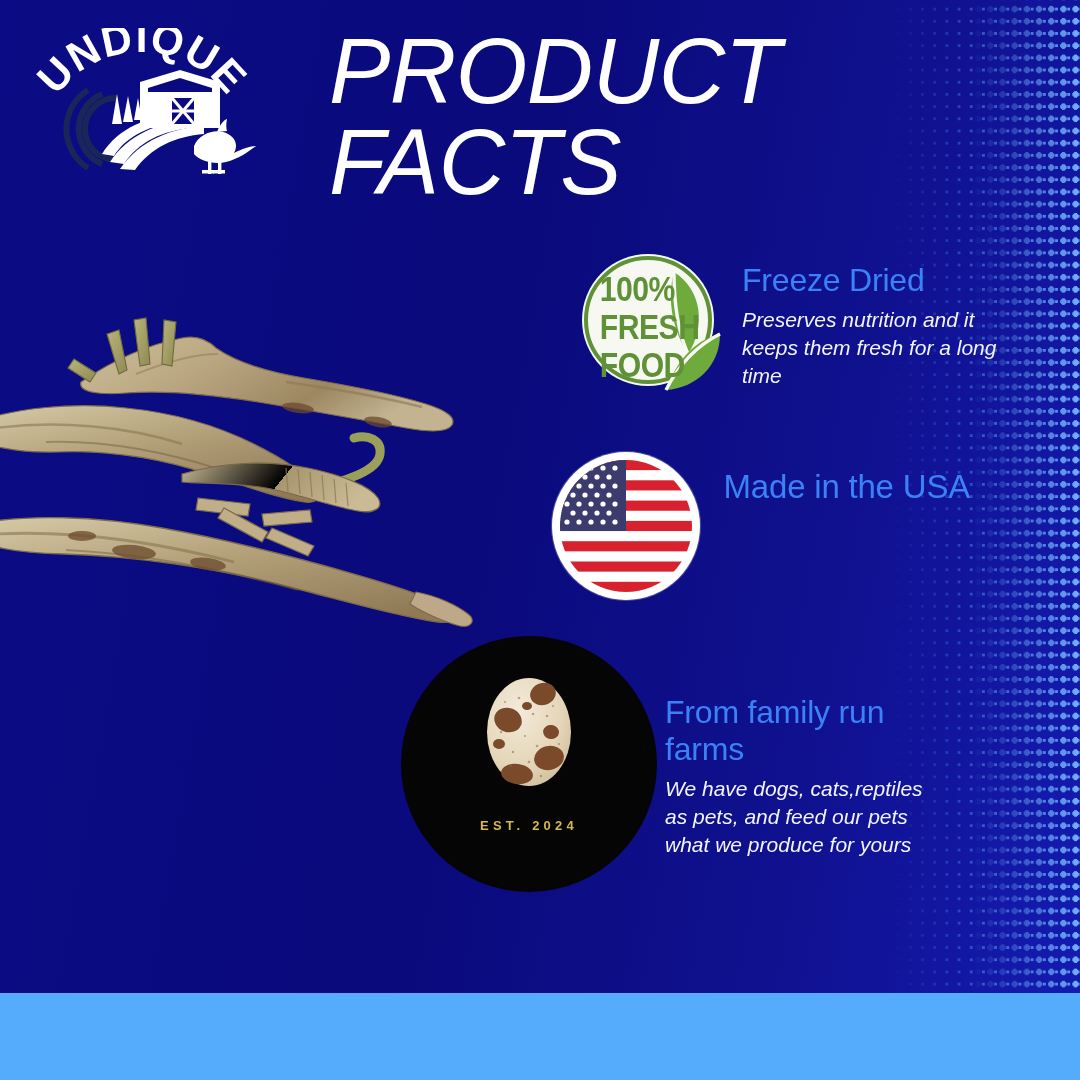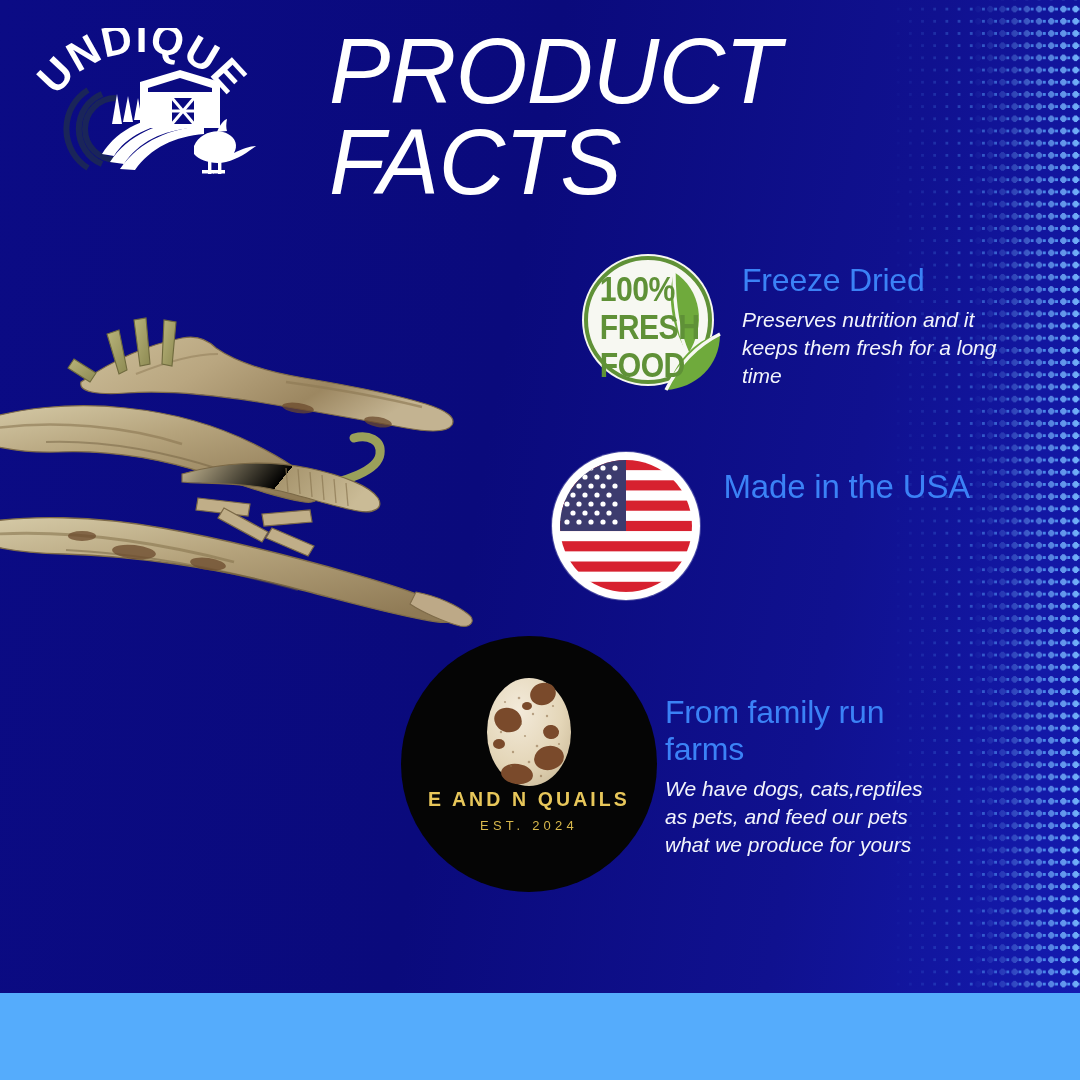--- a/index.html
+++ b/index.html
@@ -177,21 +177,21 @@
     letter-spacing: 3.1px;
   }
   .quail-est {
     position: absolute;
     left: 0;
     top: 182px;
     width: 100%;
     text-align: center;
     color: #d8b84c;
     font-size: 13px;
-    font-weight: 400;
+    font-weight: 700;
     letter-spacing: 4.2px;
   }
 </style>
 </head>
 <body>
 
 <div id="poster">
 
   <div class="bg-base"></div>
   <div class="bg-sheen"></div>
@@ -459,21 +459,20 @@
             <circle cx="146" cy="80" r="1.2"></circle>
               <circle cx="100" cy="96" r="1.2"></circle>
             <circle cx="128" cy="126" r="1.3"></circle>
               <circle cx="158" cy="108" r="1.1"></circle>
             <circle cx="110" cy="130" r="1.2"></circle>
               <circle cx="140" cy="140" r="1.2"></circle>
             <circle cx="120" cy="88" r="1.1"></circle>
               <circle cx="152" cy="70" r="1.1"></circle>
           </g>
         </svg>
-        <div class="quail-wordmark">E AND N QUAILS</div>
         <div class="quail-est">EST. 2024</div>
       </div>
     </div>
     <div class="feature-text">
       <div class="feature-title">From family run farms</div>
       <div class="feature-body">We have dogs, cats,reptiles as pets, and feed our pets what we produce for yours</div>
     </div>
   </div>
 
   <div class="bottom-bar"></div>

